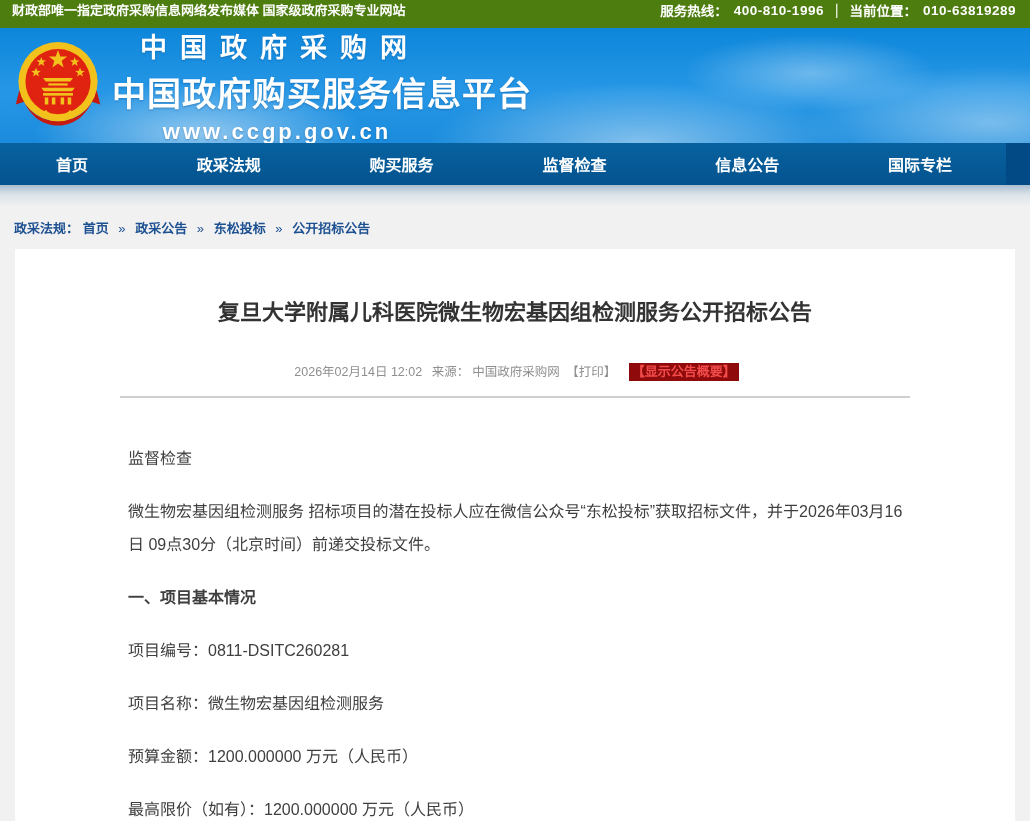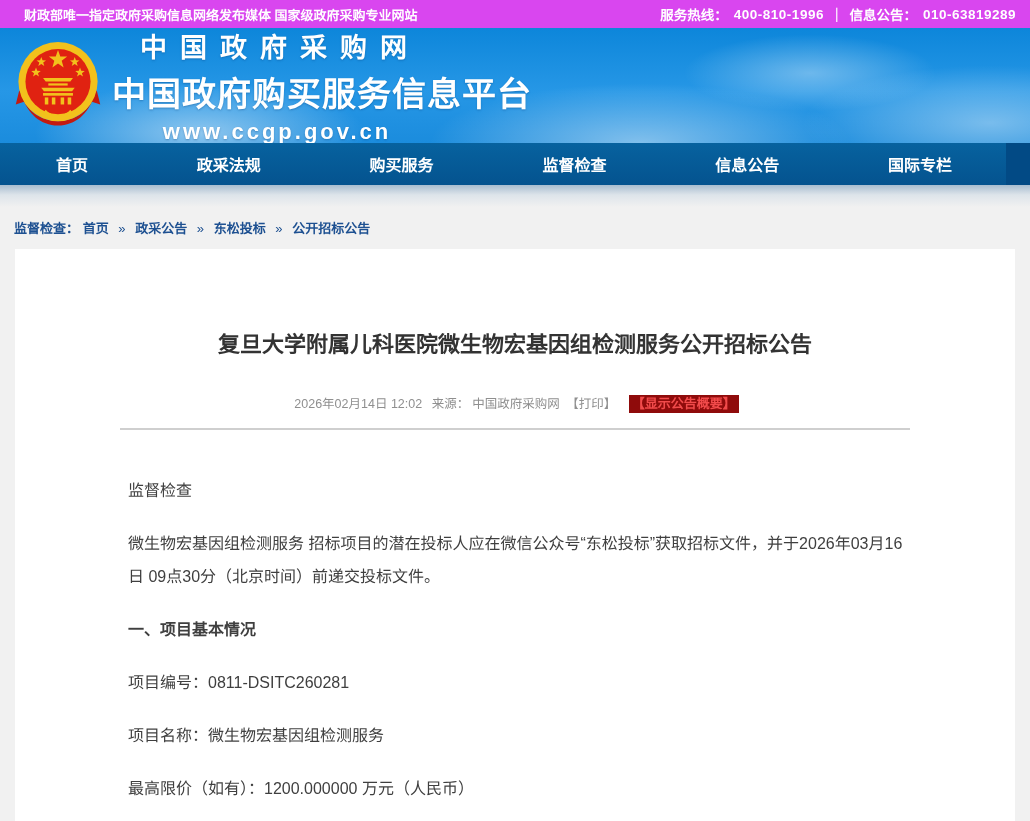--- a/index.html
+++ b/index.html
@@ -5,23 +5,23 @@
   * { margin:0; padding:0; box-sizing:border-box; }
   html,body { background:#e9e9e9; }
   body { font-family:"Liberation Sans","DejaVu Sans",sans-serif; }
   .page {
     width:1030px; height:821px; margin:0 auto; background:#f1f1f1;
     overflow:hidden; position:relative;
   }
 
   
   .topbar {
-    height:28px; background:#d946ef; color:#fff;
-    display:flex; align-items:center; justify-content:space-between;
-    padding:0 14px 0 24px; font-size:13px; font-weight:bold;
+    height:28px; background:#4d7c0f; color:#fff;
+    display:flex; align-items:flex-start; justify-content:space-between;
+    padding:0 14px 0 12px; font-size:13px; font-weight:bold;
   }
   .topbar-right { display:flex; align-items:center; gap:6px; font-size:13.5px;margin-left:48px; }
   .topbar-right .num { letter-spacing:0.5px; }
 
   
   .masthead {
     height:115px; position:relative; display:flex; align-items:center;
     background:
       radial-gradient(ellipse 230px 70px at 200px 105px, rgba(255,255,255,.50), rgba(255,255,255,0) 72%),
       radial-gradient(ellipse 300px 85px at 640px 115px, rgba(255,255,255,.45), rgba(255,255,255,0) 70%),
@@ -64,21 +64,21 @@
   .breadcrumb a { color:#1d5091; text-decoration:none; cursor:pointer; }
   .breadcrumb .sep { margin:0 6px; font-weight:normal; }
 
   
   .card {
     width:1000px; margin-left:15px; background:#fff; min-height:572px;
     padding-top:49px;
   }
   .article-title {
     text-align:center; font-size:22px; font-weight:bold; color:#333;
-    padding:0 60px; line-height:30px;margin-top:32px;
+    padding:0 60px; line-height:30px;
   }
   .meta {
     margin-top:33px; text-align:center; font-size:12.5px; color:#8f8f8f;
   }
   .meta .piece { margin:0 3px; }
   .meta .print { cursor:pointer; color:#8f8f8f; }
   .summary-badge {
     display:inline-block; background:#8f0b0b; color:#f24b4b; font-weight:bold;
     font-size:13px; padding:2px 3px 3px; margin-left:6px; cursor:pointer; line-height:1;
   }
@@ -94,21 +94,21 @@
 <body>
 
 <div class="page">
 
   <div class="topbar">
     <span>财政部唯一指定政府采购信息网络发布媒体 国家级政府采购专业网站</span>
     <span class="topbar-right">
       <span>服务热线：</span>
         <span class="num">400-810-1996</span>
       <span>｜</span>
-      <span>信息公告：</span>
+      <span>当前位置：</span>
         <span class="num">010-63819289</span>
     </span>
   </div>
 
   <div class="masthead">
     <svg class="emblem" width="88" height="94" viewBox="0 0 100 106">
 
       <path d="M8 62 C14 80 28 92 50 93 C72 92 86 80 92 62 C84 86 70 97 50 98 C30 97 16 86 8 62 Z" fill="#c41a10"></path>
       <path d="M6 58 L2 74 L14 70 Z" fill="#c41a10"></path>
       <path d="M94 58 L98 74 L86 70 Z" fill="#c41a10"></path>
@@ -145,21 +145,21 @@
     <span class="nav-item">政采法规</span>
     <span class="nav-item">购买服务</span>
     <span class="nav-item">监督检查</span>
     <span class="nav-item">信息公告</span>
     <span class="nav-item">国际专栏</span>
   </div>
 
   <div class="fade-strip"></div>
 
   <div class="breadcrumb">
-    <span>监督检查：</span>
+    <span>政采法规：</span>
     <a>首页</a>
     <span class="sep">»</span>
     <a>政采公告</a>
     <span class="sep">»</span>
     <a>东松投标</a>
     <span class="sep">»</span>
     <a>公开招标公告</a>
   </div>
 
   <div class="card">
@@ -173,17 +173,18 @@
     </div>
 
     <hr class="rule">
 
     <div class="article-body">
       <p>监督检查</p>
       <p>微生物宏基因组检测服务 招标项目的潜在投标人应在微信公众号“东松投标”获取招标文件，并于2026年03月16日 09点30分（北京时间）前递交投标文件。</p>
       <p class="bold">一、项目基本情况</p>
       <p>项目编号：0811-DSITC260281</p>
       <p>项目名称：微生物宏基因组检测服务</p>
+      <p>预算金额：1200.000000 万元（人民币）</p>
       <p>最高限价（如有）：1200.000000 万元（人民币）</p>
     </div>
   </div>
 
 </div>
 
 </body></html>

